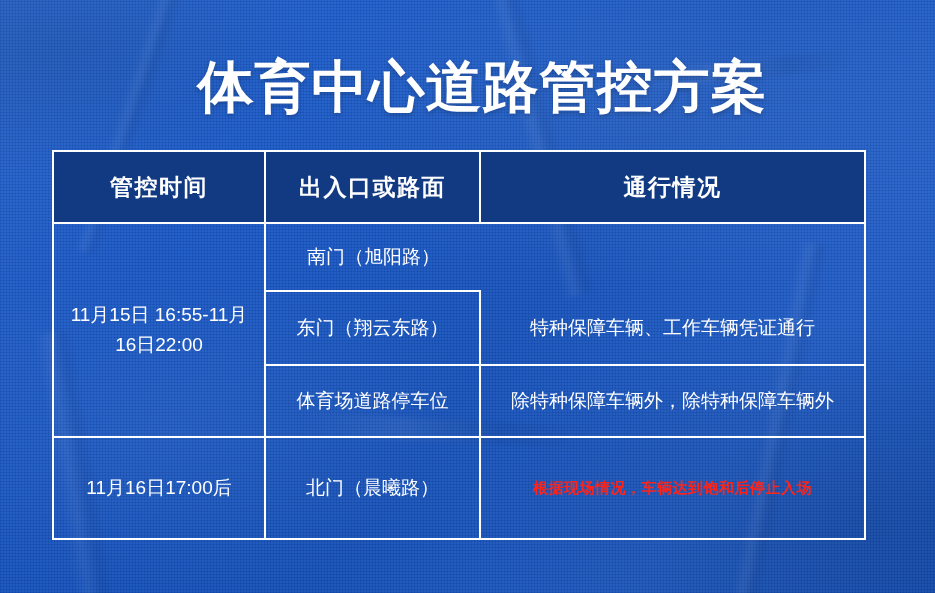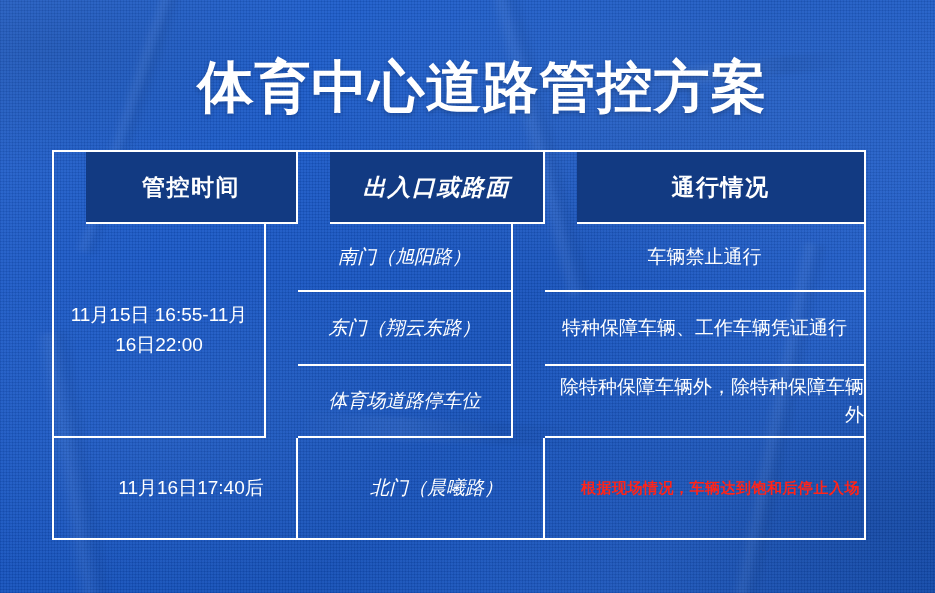--- a/index.html
+++ b/index.html
@@ -77,30 +77,29 @@
 
   .cell {
     box-sizing: border-box;
     display: flex;
     align-items: center;
     justify-content: center;
     text-align: center;
     color: #ffffff;
     font-size: 19px;
     line-height: 28px;
-    padding: 2px 0;
+    padding: 2px 16px;
     border-right: 2px solid #ffffff;
     border-bottom: 2px solid #ffffff;
-    margin-left: 32px;
   }
   .cell:last-child { border-right: none; }
   .row:last-child .cell { border-bottom: none; }
 
   .col-time { width: 212px; flex: 0 0 212px; }
-  .col-gate { width: 215px; flex: 0 0 215px; font-style: italic; }
+  .col-gate { width: 215px; flex: 0 0 215px; }
   .col-cond { flex: 1 1 auto; text-align: right; }
 
   .row.header .cell {
     background: #123a82;
     font-size: 23px;
     font-weight: bold;
     letter-spacing: 1.5px;
   }
 
   
@@ -152,33 +151,32 @@
       <div class="cell col-time">管控时间</div>
       <div class="cell col-gate">出入口或路面</div>
       <div class="cell col-cond">通行情况</div>
     </div>
 
     <div class="body-block">
       <div class="span-time">11月15日 16:55-11月16日22:00</div>
       <div class="span-right">
         <div class="row r1">
           <div class="cell col-gate">南门（旭阳路）</div>
-          <div class="cell col-cond">车辆禁止通行</div>
         </div>
         <div class="row r2">
           <div class="cell col-gate">东门（翔云东路）</div>
           <div class="cell col-cond">特种保障车辆、工作车辆凭证通行</div>
         </div>
         <div class="row r3">
           <div class="cell col-gate">体育场道路停车位</div>
           <div class="cell col-cond">除特种保障车辆外，除特种保障车辆外</div>
         </div>
       </div>
     </div>
 
     <div class="row r4">
-      <div class="cell col-time">11月16日17:40后</div>
+      <div class="cell col-time">11月16日17:00后</div>
       <div class="cell col-gate">北门（晨曦路）</div>
       <div class="cell col-cond alert">根据现场情况，车辆达到饱和后停止入场</div>
     </div>
 
   </div>
 </div>
 
 </body></html>

